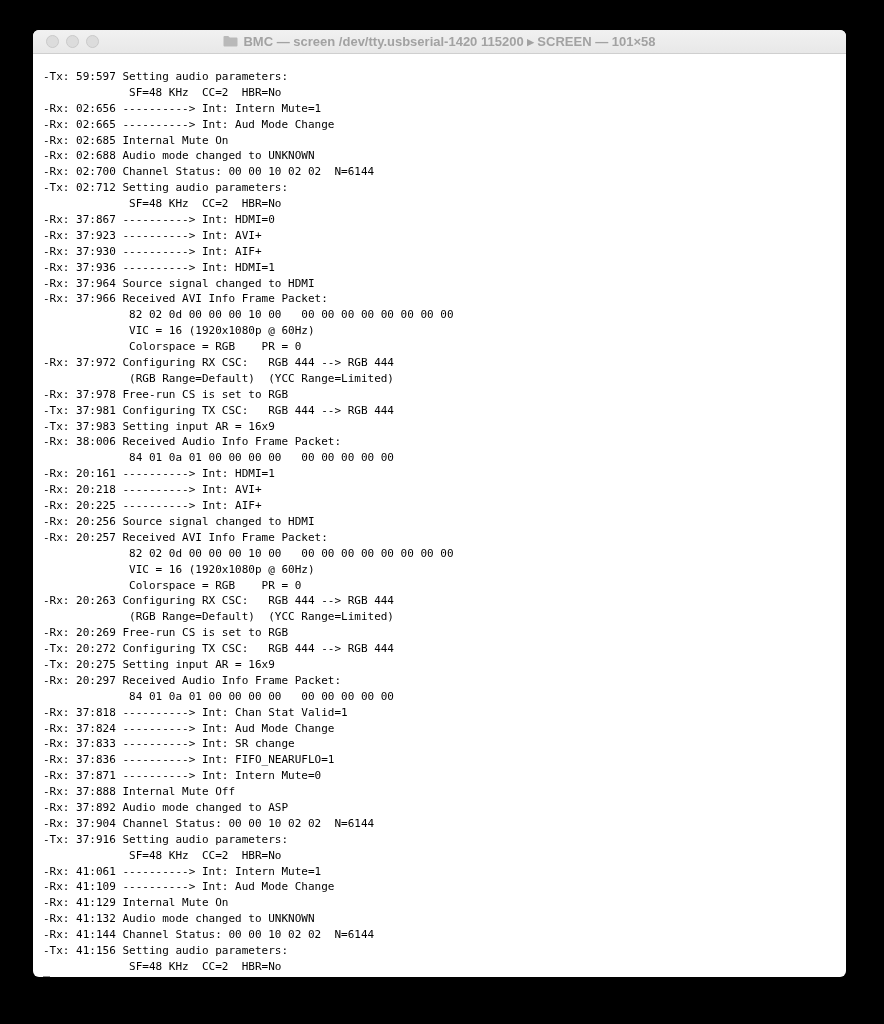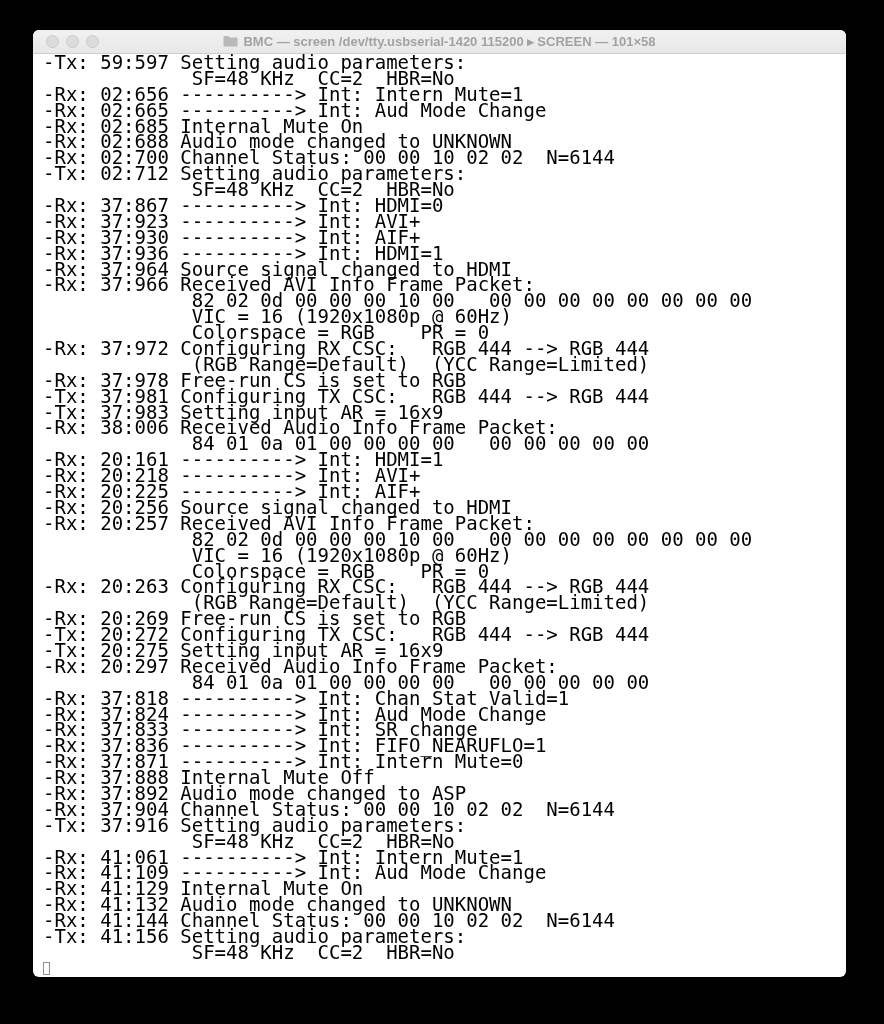--- a/index.html
+++ b/index.html
@@ -60,23 +60,23 @@
     font-weight: bold;
     color: #a2a2a2;
     white-space: nowrap;
   }
   .proxy-icon {
     display: inline-block;
     flex: 0 0 auto;
     margin-top: 1px;
   }
   .term {
-    padding: 1px 0 0 10px;
+    padding: 15px 0 0 10px;
     font-family: "DejaVu Sans Mono", monospace;
-    font-size: 19px;
+    font-size: 11px;
     line-height: 15.9px;
     color: #000000;
     white-space: pre;
   }
   .line {
     height: 15.9px;
   }
   .cursor {
     display: inline-block;
     width: 7px;

